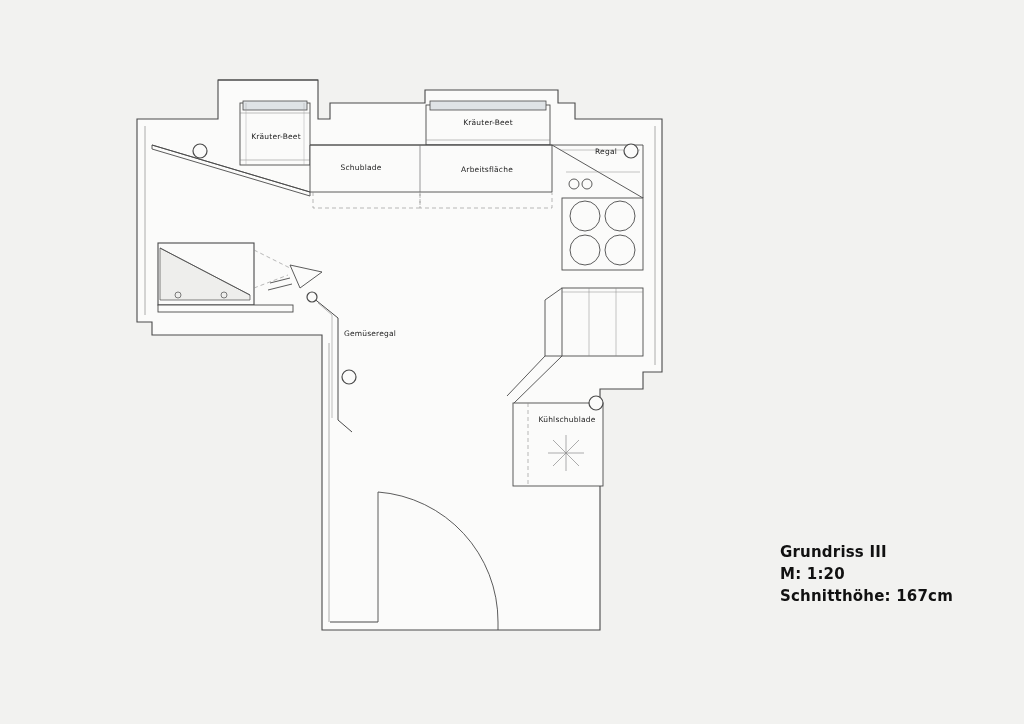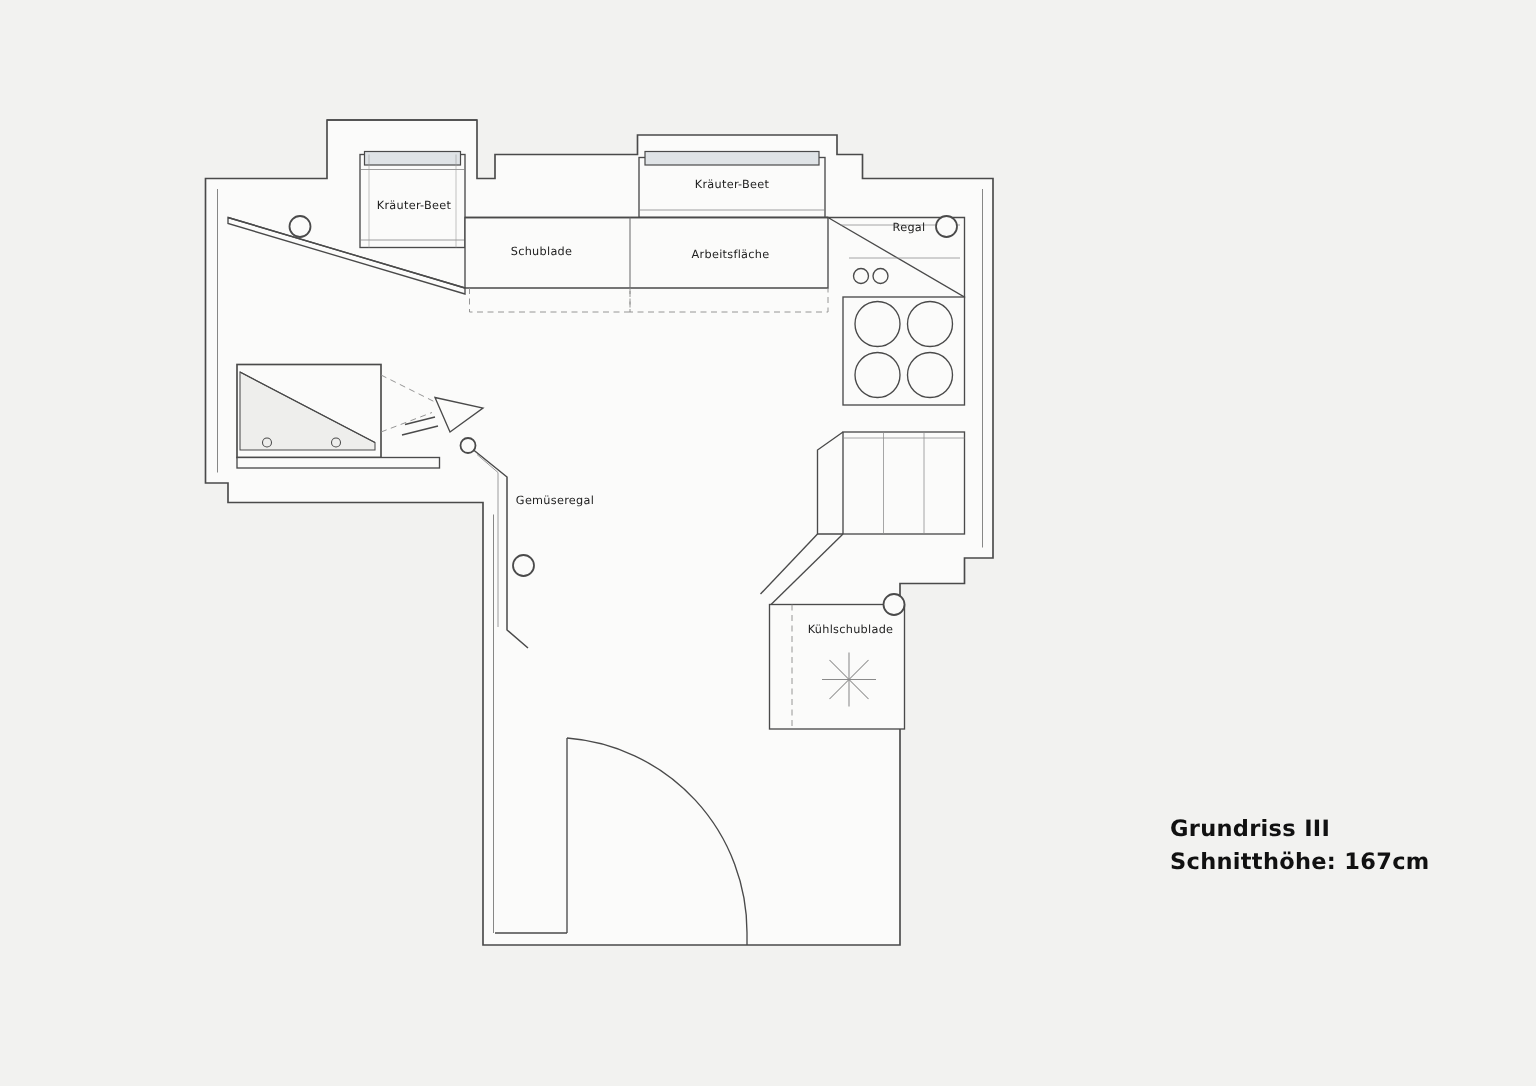--- a/index.html
+++ b/index.html
@@ -190,16 +190,17 @@
       <text class="plan-label" text-anchor="middle" x="487" y="172">Arbeitsfläche</text>
       <text class="plan-label" text-anchor="middle" x="606" y="154">Regal</text>
       <text class="plan-label" text-anchor="middle" x="370" y="336">Gemüseregal</text>
       <text class="plan-label" text-anchor="middle" x="567" y="422">Kühlschublade</text>
     </g>
 
   </svg>
 
   <div class="title-block">
     <div>Grundriss III</div>
+    <div>M: 1:20</div>
     <div>Schnitthöhe: 167cm</div>
   </div>
 
 </div>
 
 </body></html>

